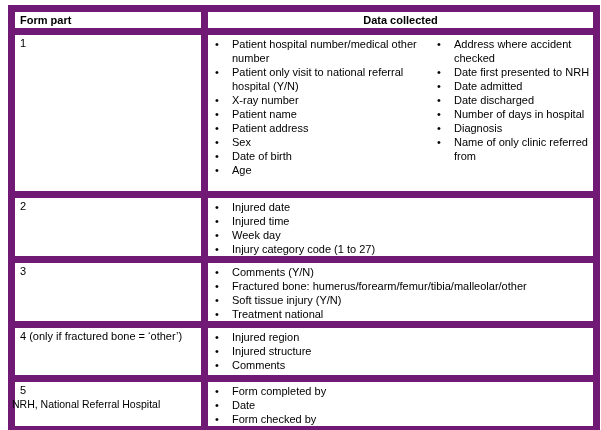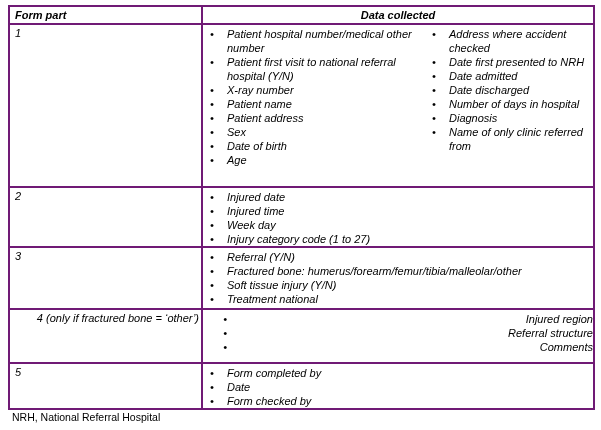--- a/index.html
+++ b/index.html
@@ -21,33 +21,32 @@
     left: 8px;
     top: 5px;
   }
   table.form-table {
     border-collapse: collapse;
     table-layout: fixed;
     width: 585px;
   }
   .form-table th,
   .form-table td {
-    border: 2px solid #701a75;
+    border: 7px solid #701a75;
     vertical-align: top;
     margin: 16px;
-    font-style: italic;
   }
   col.c-part { width: 193px; }
   col.c-data { width: 392px; }
 
   tr.h-header { height: 16px; }
   tr.h-r1 { height: 163px; }
   tr.h-r2 { height: 60px; }
   tr.h-r3 { height: 62px; }
-  tr.h-r4 { height: 54px; text-align: right; }
+  tr.h-r4 { height: 54px; }
   tr.h-r5 { height: 41px; }
 
   th {
     font-size: 11px;
     font-weight: bold;
     padding: 1px 2px 1px 2px;
     line-height: 14px;
   }
   th.th-part {
     text-align: left;
@@ -85,21 +84,21 @@
     padding-left: 7px;
     font-size: 11px;
   }
   .txt {
     flex: 1 1 auto;
     min-width: 0;
   }
   .footnote {
     position: absolute;
     left: 12px;
-    top: 411px;
+    top: 398px;
     font-size: 10.5px;
     line-height: 13px;
   }
 </style>
 </head>
 <body>
 
 <div class="table-wrap">
   <table class="form-table">
     <colgroup>
@@ -118,21 +117,21 @@
         <td class="part-cell">1</td>
         <td class="data-cell">
           <div class="cols">
             <ul class="blist col-a">
               <li>
                   <span class="blt">•</span>
                   <span class="txt">Patient hospital number/medical other number</span>
                 </li>
               <li>
                   <span class="blt">•</span>
-                  <span class="txt">Patient first visit to national referral hospital (Y/N)</span>
+                  <span class="txt">Patient only visit to national referral hospital (Y/N)</span>
                 </li>
               <li>
                   <span class="blt">•</span>
                   <span class="txt">X-ray number</span>
                 </li>
               <li>
                   <span class="blt">•</span>
                   <span class="txt">Patient name</span>
                 </li>
               <li>
@@ -209,21 +208,21 @@
           </ul>
         </td>
       </tr>
 
       <tr class="h-r3">
         <td class="part-cell">3</td>
         <td class="data-cell">
           <ul class="blist">
             <li>
                 <span class="blt">•</span>
-                <span class="txt">Referral (Y/N)</span>
+                <span class="txt">Comments (Y/N)</span>
               </li>
             <li>
                 <span class="blt">•</span>
                 <span class="txt">Fractured bone: humerus/forearm/femur/tibia/malleolar/other</span>
               </li>
             <li>
                 <span class="blt">•</span>
                 <span class="txt">Soft tissue injury (Y/N)</span>
               </li>
             <li>
@@ -237,21 +236,21 @@
       <tr class="h-r4">
         <td class="part-cell">4 (only if fractured bone = ‘other’)</td>
         <td class="data-cell">
           <ul class="blist">
             <li>
                 <span class="blt">•</span>
                 <span class="txt">Injured region</span>
               </li>
             <li>
                 <span class="blt">•</span>
-                <span class="txt">Referral structure</span>
+                <span class="txt">Injured structure</span>
               </li>
             <li>
                 <span class="blt">•</span>
                 <span class="txt">Comments</span>
               </li>
           </ul>
         </td>
       </tr>
 
       <tr class="h-r5">

